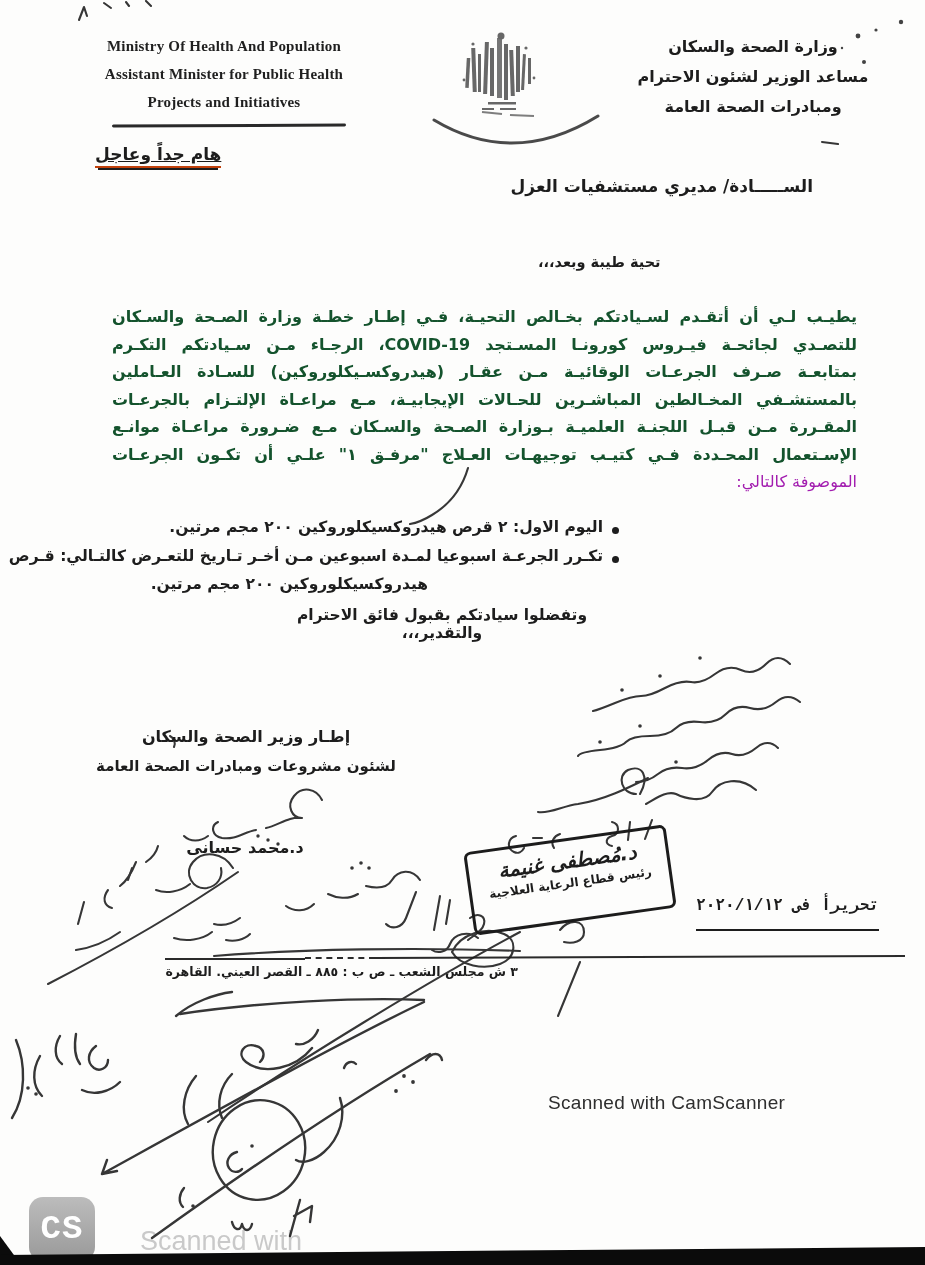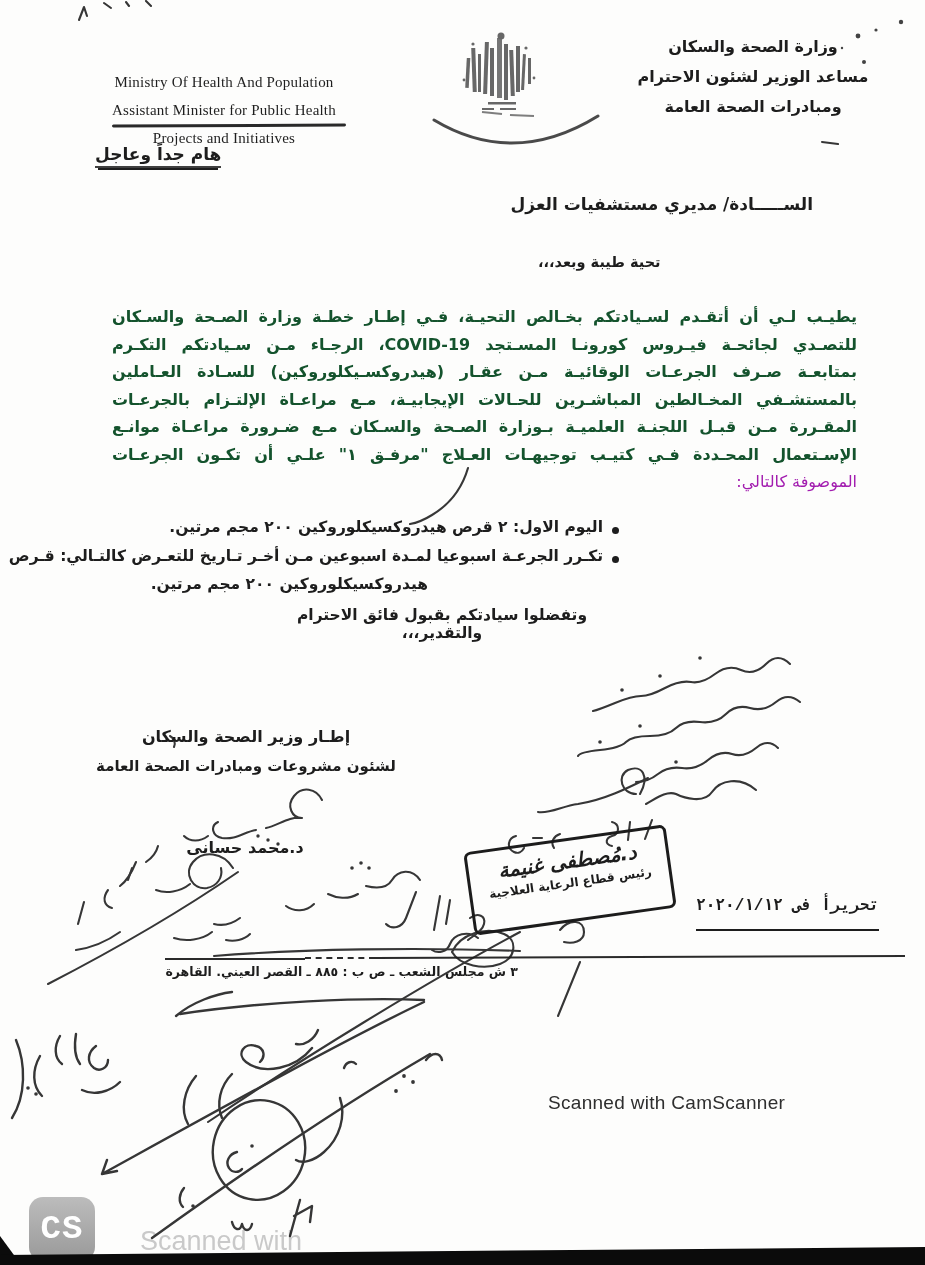--- a/index.html
+++ b/index.html
@@ -3,29 +3,29 @@
 <meta charset="utf-8">
 <style>
   html,body{margin:0;padding:0;}
   body{
     width:925px;height:1265px;position:relative;overflow:hidden;
     background:#fdfdfc;
     font-family:"DejaVu Sans",sans-serif;
   }
   .abs{position:absolute;}
   .ar{direction:rtl;color:#1d1d1d;font-family:"DejaVu Sans",sans-serif;font-weight:700;}
-  .en{direction:ltr;color:#1f1f1f;font-family:"Liberation Serif","DejaVu Serif",serif;font-weight:400;margin-top:36px;}
+  .en{direction:ltr;color:#1f1f1f;font-family:"Liberation Serif","DejaVu Serif",serif;font-weight:700;}
   
   .lh-en{left:88px;top:32px;width:272px;text-align:center;font-size:15px;line-height:28px;letter-spacing:.2px;}
   .lh-en-rule{left:112px;top:124px;width:234px;height:3px;background:#2a2a2a;border-radius:2px;transform:rotate(-.25deg);}
   .lh-ar{left:628px;top:32px;width:250px;text-align:center;font-size:16px;line-height:30px;}
   .emblem{left:426px;top:28px;width:180px;height:130px;}
   
-  .urgency{left:95px;top:144px;font-size:17px;border-bottom:2px solid #404040;padding-bottom:2px;box-shadow:0 5px 0 -3px #1d1d1d;}
-  .addressee{right:112px;top:194px;font-size:17px;text-align:center;}
+  .urgency{left:95px;top:144px;font-size:17px;border-bottom:2px solid #c2410c;padding-bottom:2px;box-shadow:0 5px 0 -3px #1d1d1d;text-decoration:underline;}
+  .addressee{right:112px;top:176px;font-size:17px;text-align:center;}
   .greeting{left:538px;top:254px;font-size:14.5px;}
   
   .body-par{left:112px;top:303px;width:745px;font-size:16px;}
   .body-line{direction:rtl;text-align:justify;text-align-last:justify;height:27.5px;line-height:27.5px;color:#14532d;font-weight:700;}
   .body-lastline{direction:rtl;text-align:right;height:27.5px;line-height:27.5px;color:#a21caf;font-weight:400;}
   .bullet-dot{width:7px;height:7px;border-radius:50%;background:#1d1d1d;}
   .bullet-text{direction:rtl;font-size:15.5px;white-space:nowrap;}
   .closing{left:262px;top:606px;width:360px;text-align:center;font-size:15.5px;}
   
   .sig-t1{left:96px;top:727px;width:300px;text-align:center;font-size:16px;}

